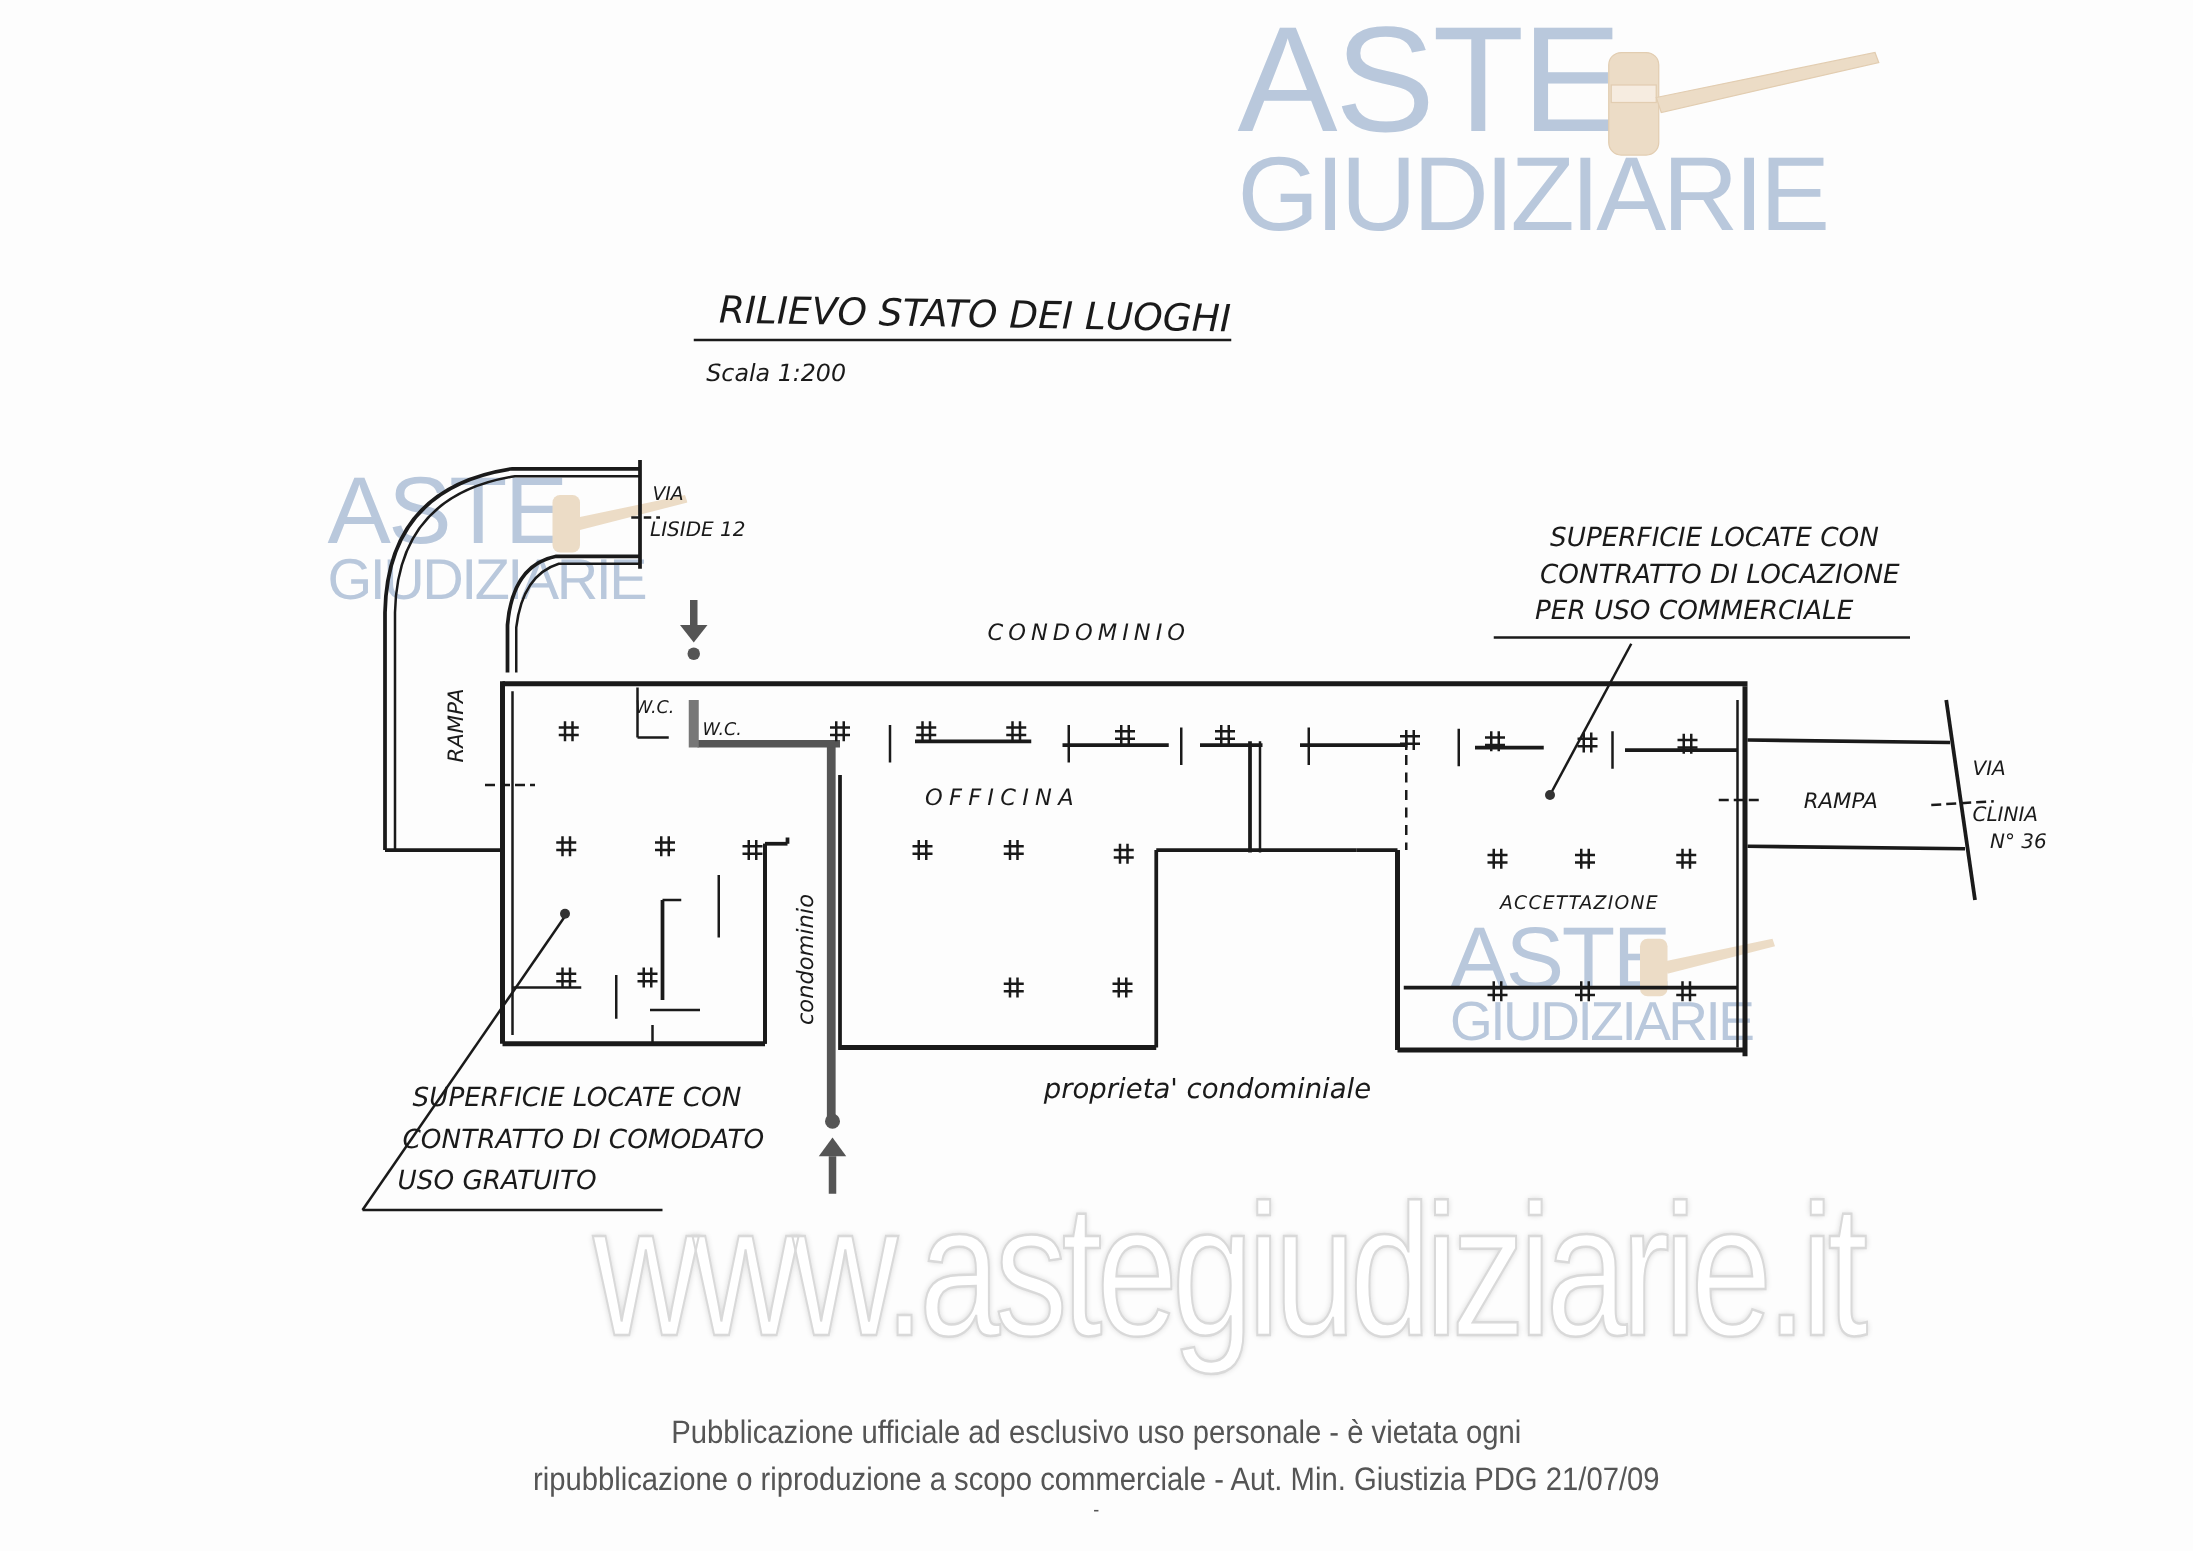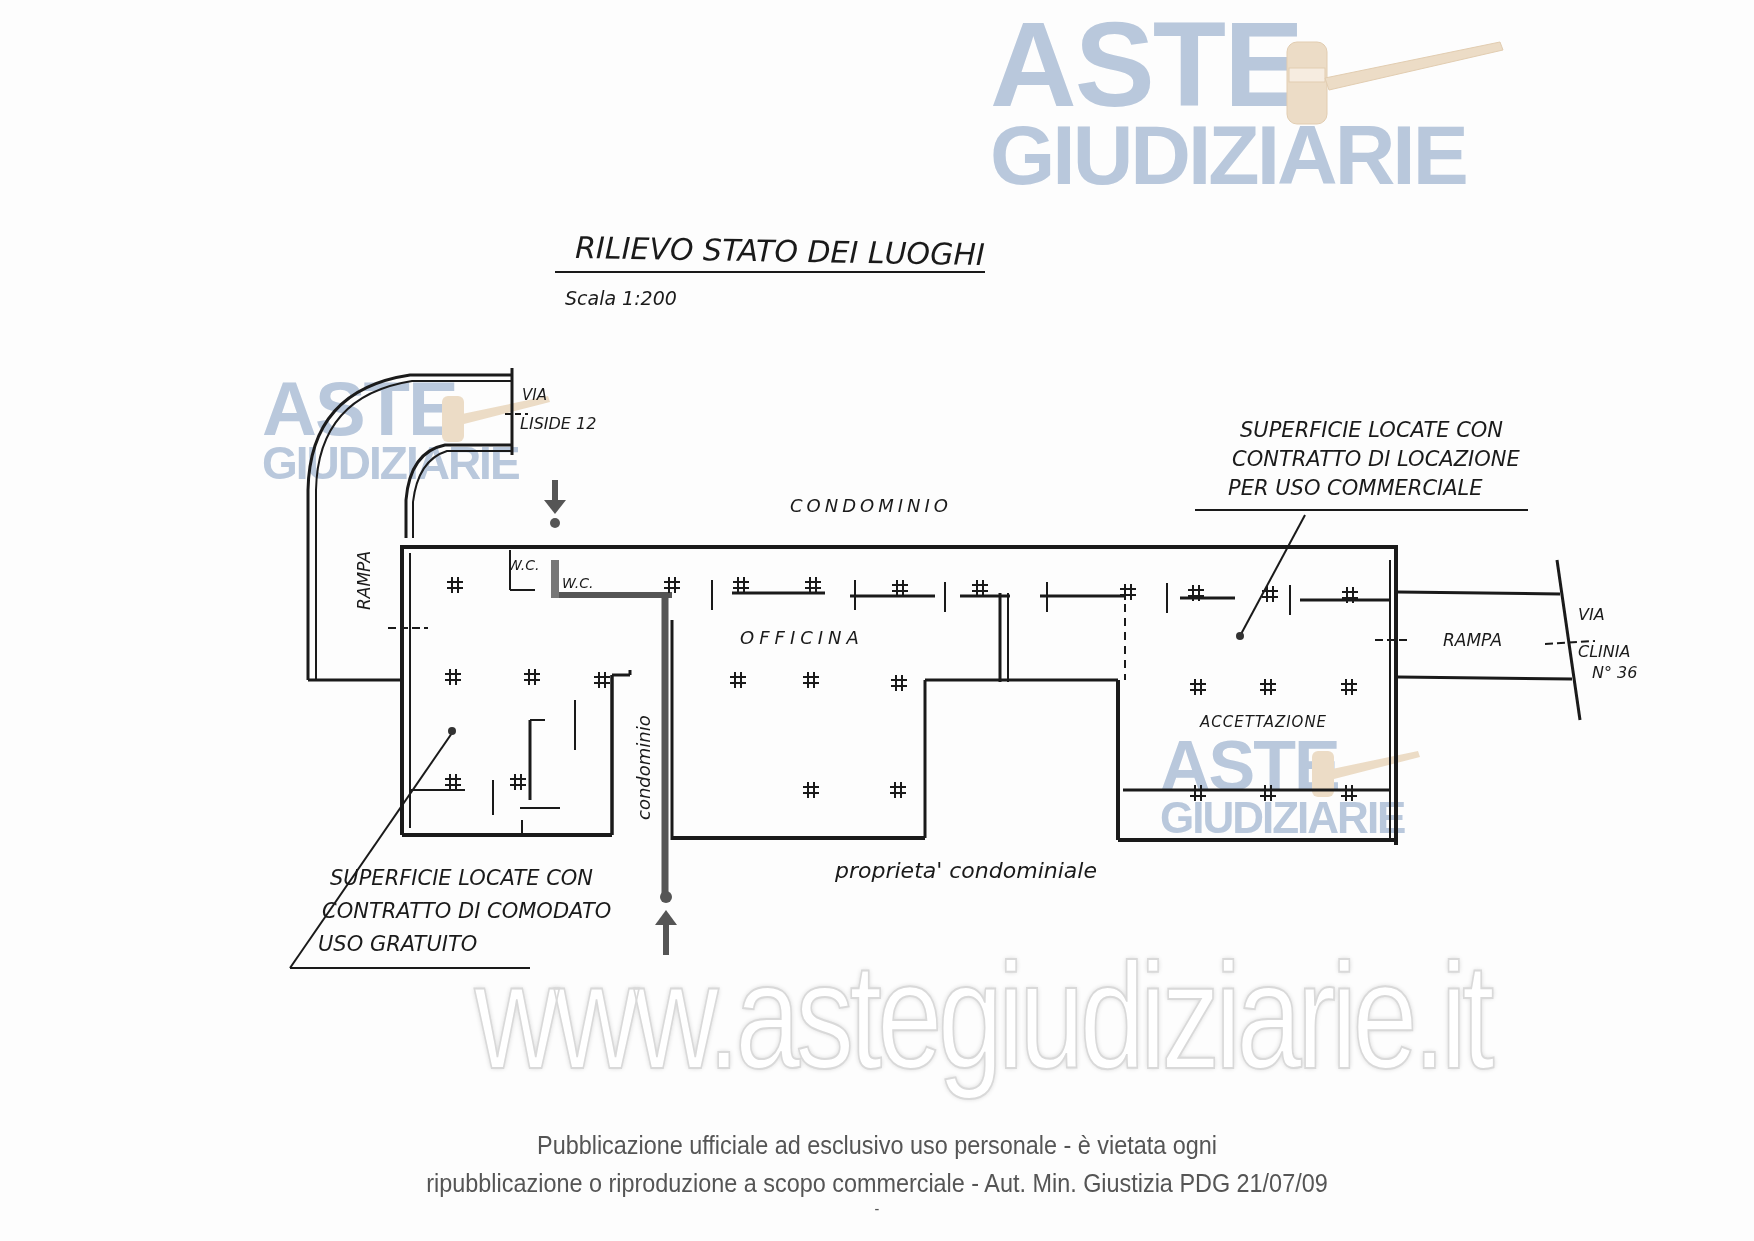--- a/index.html
+++ b/index.html
@@ -1,20 +1,20 @@
 <!DOCTYPE html>
 <html><head>
 <meta charset="utf-8">
 <style>
   html, body { margin:0; padding:0; background:#ffffff; }
   body { width:1754px; height:1241px; position:relative; overflow:hidden; font-family:"Liberation Sans", sans-serif; }
   .page { position:absolute; left:0; top:0; width:1754px; height:1241px; background:#fdfdfd; }
   svg.plan { position:absolute; left:0; top:0; }
   .hand { font-family:"DejaVu Sans", sans-serif; fill:#1a1a1a; font-style:italic; }
-  .logo { position:absolute; color:#b9c8dc; font-family:"Liberation Sans", sans-serif; line-height:0.9; font-weight:700; letter-spacing:-2px; }
+  .logo { position:absolute; color:#b9c8dc; font-family:"Liberation Sans", sans-serif; line-height:0.9; font-weight:400; letter-spacing:-2px; }
   .logo .l1 { display:block; }
   .logo .l2 { display:block; }
   .gavel { position:absolute; }
   .url-wm { position:absolute; left:360px; top:930px; width:1040px; text-align:center;
             font-family:"Liberation Sans", sans-serif; font-size:150px; letter-spacing:-6px;
             color:#ffffff; -webkit-text-stroke:2px #d9d9d9; text-shadow:0 0 6px #cfcfcf; transform:scaleX(0.78); transform-origin:center; }
   .footer { position:absolute; left:0; width:1754px; text-align:center; color:#555; font-family:"Liberation Sans", sans-serif; font-size:26px; transform:scaleX(0.9); transform-origin:center; }
 </style>
 </head>
 <body>

